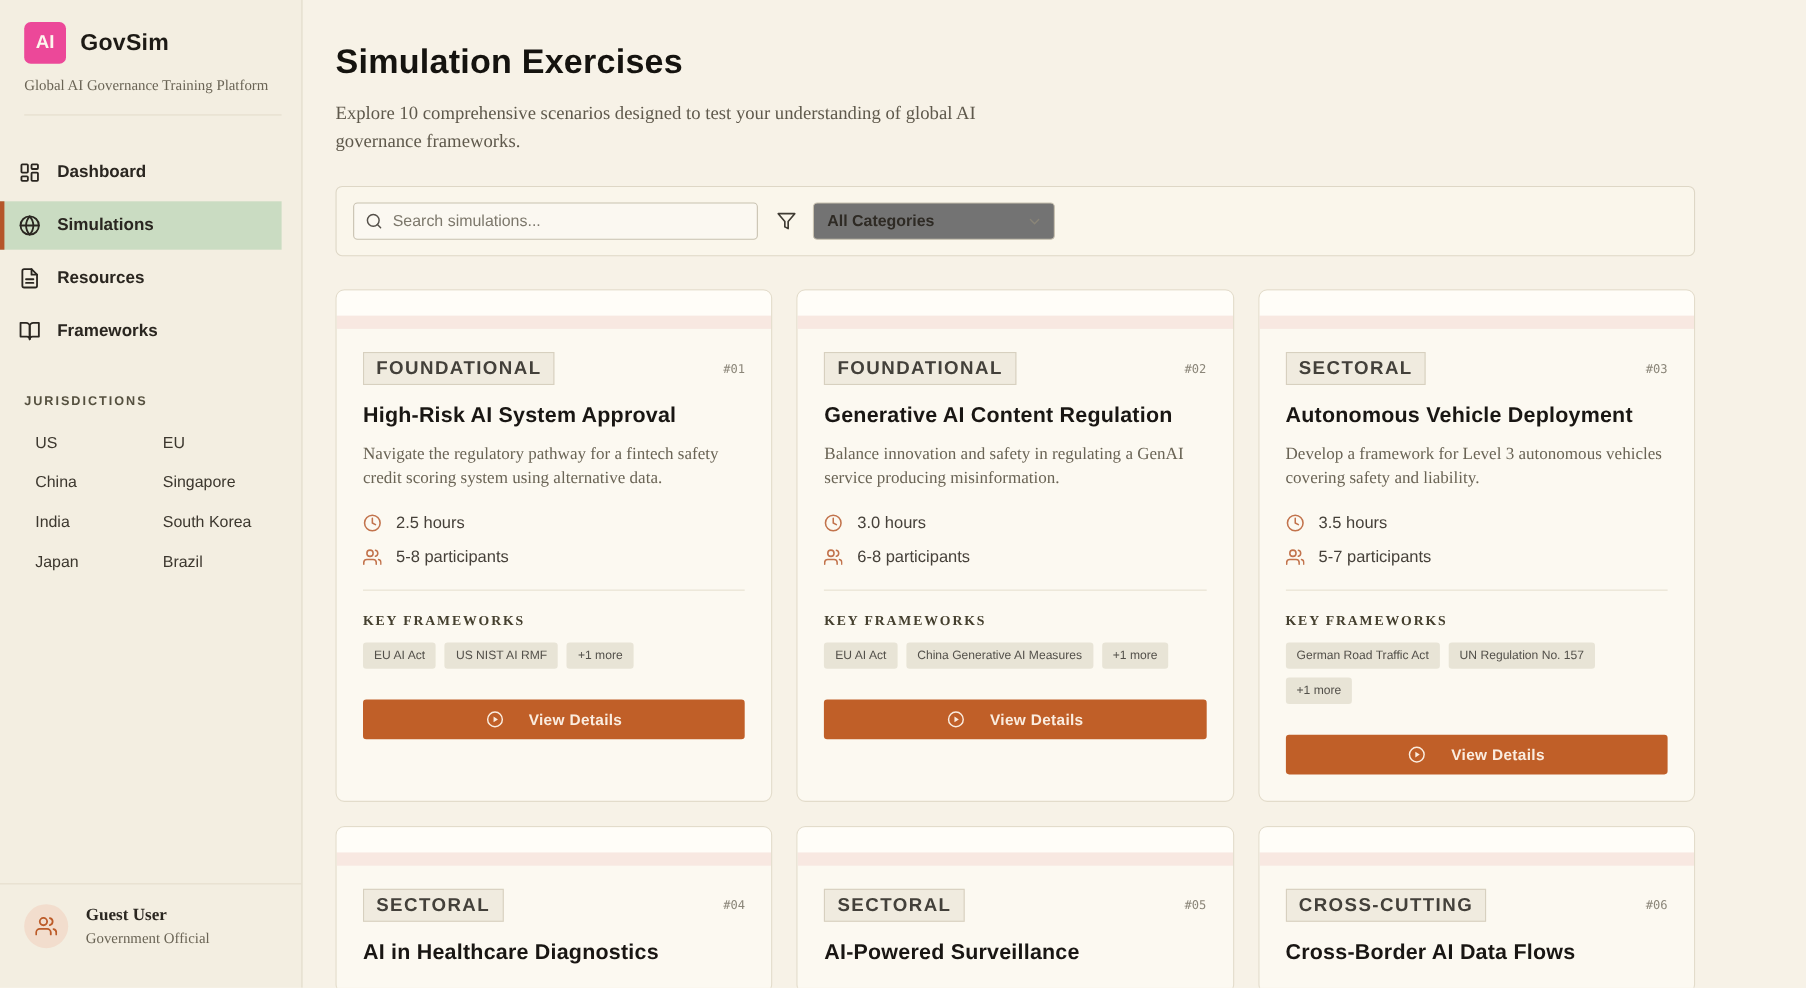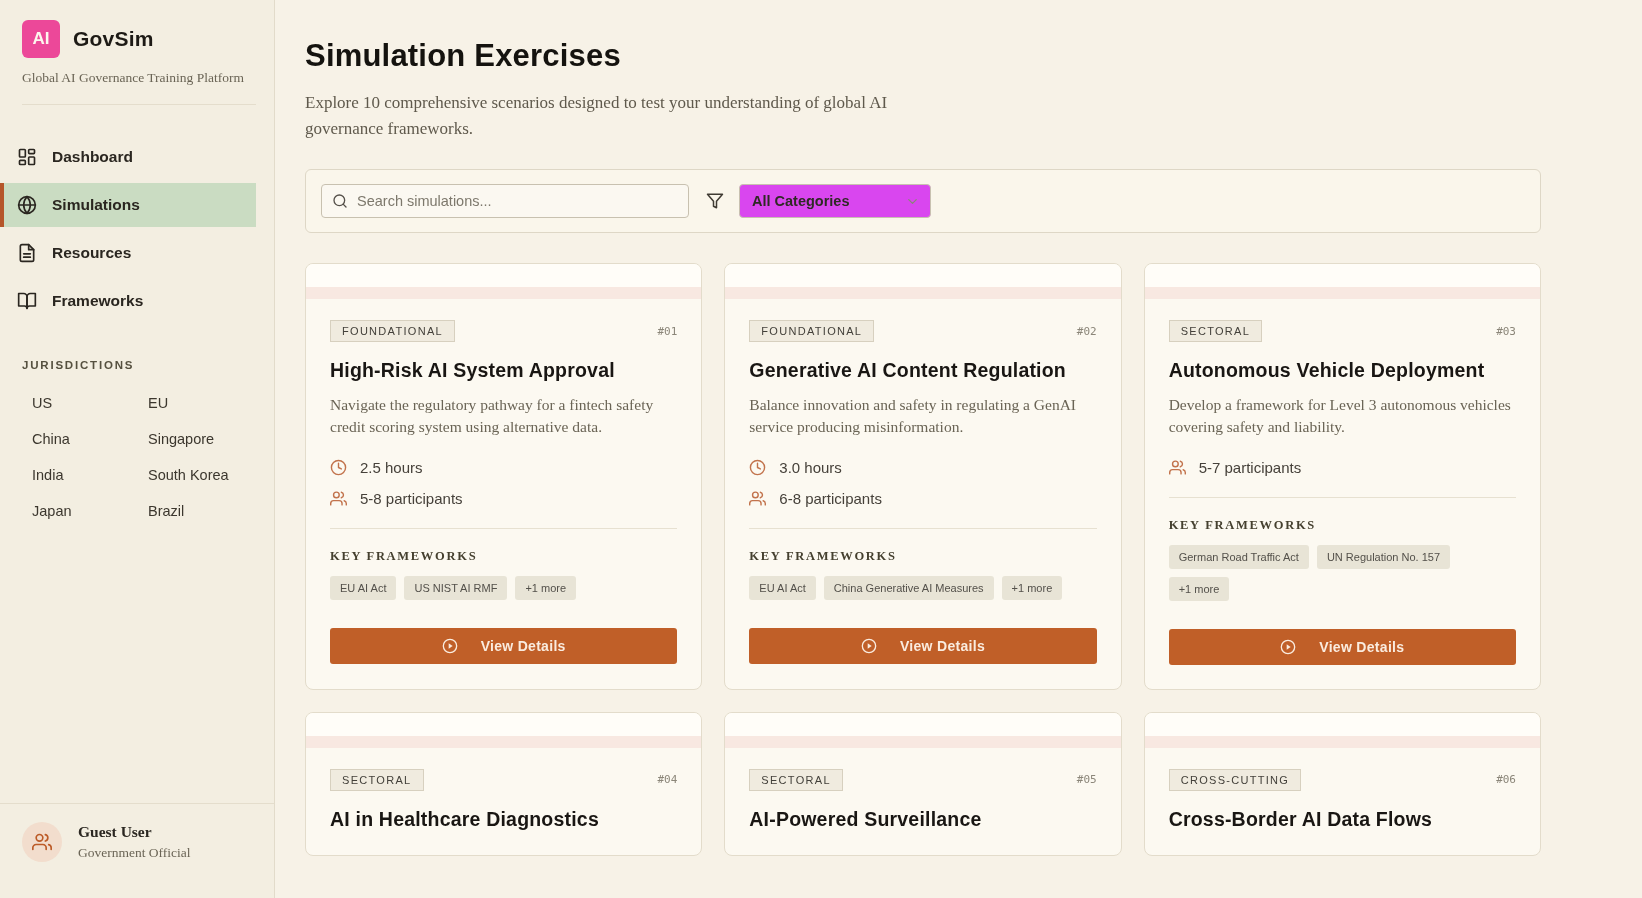--- a/index.html
+++ b/index.html
@@ -87,43 +87,43 @@
   .search-box .s-icon svg { width:16px; height:16px; display:block; }
   .search-input {
     width:368px; height:34px; border:1px solid #c8c1b0; border-radius:4px;
     background:#fbf8f1; padding:0 10px 0 35px; font-size:14.5px;
     font-family:"Liberation Sans", sans-serif; color:#2e2a24; outline:none;
   }
   .search-input::placeholder { color:#7d786c; }
   .f-icon { width:18px; height:18px; color:#3f3b33; margin:0 15px 0 17px; }
   .f-icon svg { width:18px; height:18px; display:block; }
   .select {
-    width:192px; height:34px; border:1px solid #c8c1b0; border-radius:4px;
-    background:#d946ef; display:flex; align-items:center; justify-content:space-between;
+    width:220px; height:34px; border:1px solid #c8c1b0; border-radius:4px;
+    background:#737373; display:flex; align-items:center; justify-content:space-between;
     padding:0 10px 0 12px; font-size:14.5px; font-weight:bold; color:#2e2a24; cursor:pointer;
   }
   .select .c-icon { width:15px; height:15px; color:#8a8578; }
   .select .c-icon svg { width:15px; height:15px; display:block; }
 
   
   .grid {
     margin-top:30px; width:1236px;
     display:grid; grid-template-columns:repeat(3, 1fr); gap:22px;
   }
   .card {
     background:#fcf9f1; border:1px solid #e3dccb; border-radius:8px;
     overflow:hidden;
   }
   .card-top { height:23px; background:#fffdf8; }
   .card-accent { height:12px; background:#f8e8e1; }
   .card-body { padding:21px 24px 24px 24px; }
   .card-head { display:flex; align-items:center; justify-content:space-between; }
   .badge {
     display:inline-block; border:1px solid #d7d0bf; background:#f0ebdf;
-    padding:4px 11px; font-size:11px; font-weight:normal; letter-spacing:1.3px; color:#43403a;
+    padding:4px 11px; font-size:17px; font-weight:bold; letter-spacing:1.3px; color:#43403a;
   }
   .card-num { font-family:"DejaVu Sans Mono", monospace; font-size:11px; color:#8b8679; }
   .card-title { margin-top:17px; font-size:19.5px; font-weight:bold; color:#191613; letter-spacing:.2px; }
   .card-desc {
     margin-top:12px; font-family:"Liberation Serif", serif;
     font-size:15.5px; line-height:1.45; color:#6a6455;
   }
   .meta { margin-top:20px; display:flex; flex-direction:column; gap:14px; }
   .meta-row { display:flex; align-items:center; gap:13px; font-size:15px; color:#46413a; }
   .meta-icon { width:17px; height:17px; color:#c2734c; }
@@ -381,20 +381,29 @@
       <div class="card-head">
         <span class="badge">SECTORAL</span>
         <span class="card-num">#03</span>
       </div>
       <h3 class="card-title">Autonomous Vehicle Deployment</h3>
       <p class="card-desc">Develop a framework for Level 3 autonomous vehicles covering safety and liability.</p>
       <div class="meta">
         <div class="meta-row">
           <span class="meta-icon">
             <svg viewBox="0 0 24 24" fill="none" stroke="currentColor" stroke-width="2" stroke-linecap="round" stroke-linejoin="round">
+                      <circle cx="12" cy="12" r="10"></circle>
+                      <polyline points="12 6 12 12 16 14"></polyline>
+                    </svg>
+          </span>
+          <span>3.5 hours</span>
+        </div>
+        <div class="meta-row">
+          <span class="meta-icon">
+            <svg viewBox="0 0 24 24" fill="none" stroke="currentColor" stroke-width="2" stroke-linecap="round" stroke-linejoin="round">
                       <path d="M17 21v-2a4 4 0 0 0-4-4H5a4 4 0 0 0-4 4v2"></path>
                       <circle cx="9" cy="7" r="4"></circle>
                       <path d="M23 21v-2a4 4 0 0 0-3-3.87"></path>
                       <path d="M16 3.13a4 4 0 0 1 0 7.75"></path>
                     </svg>
           </span>
           <span>5-7 participants</span>
         </div>
       </div>
       <div class="divider"></div>

